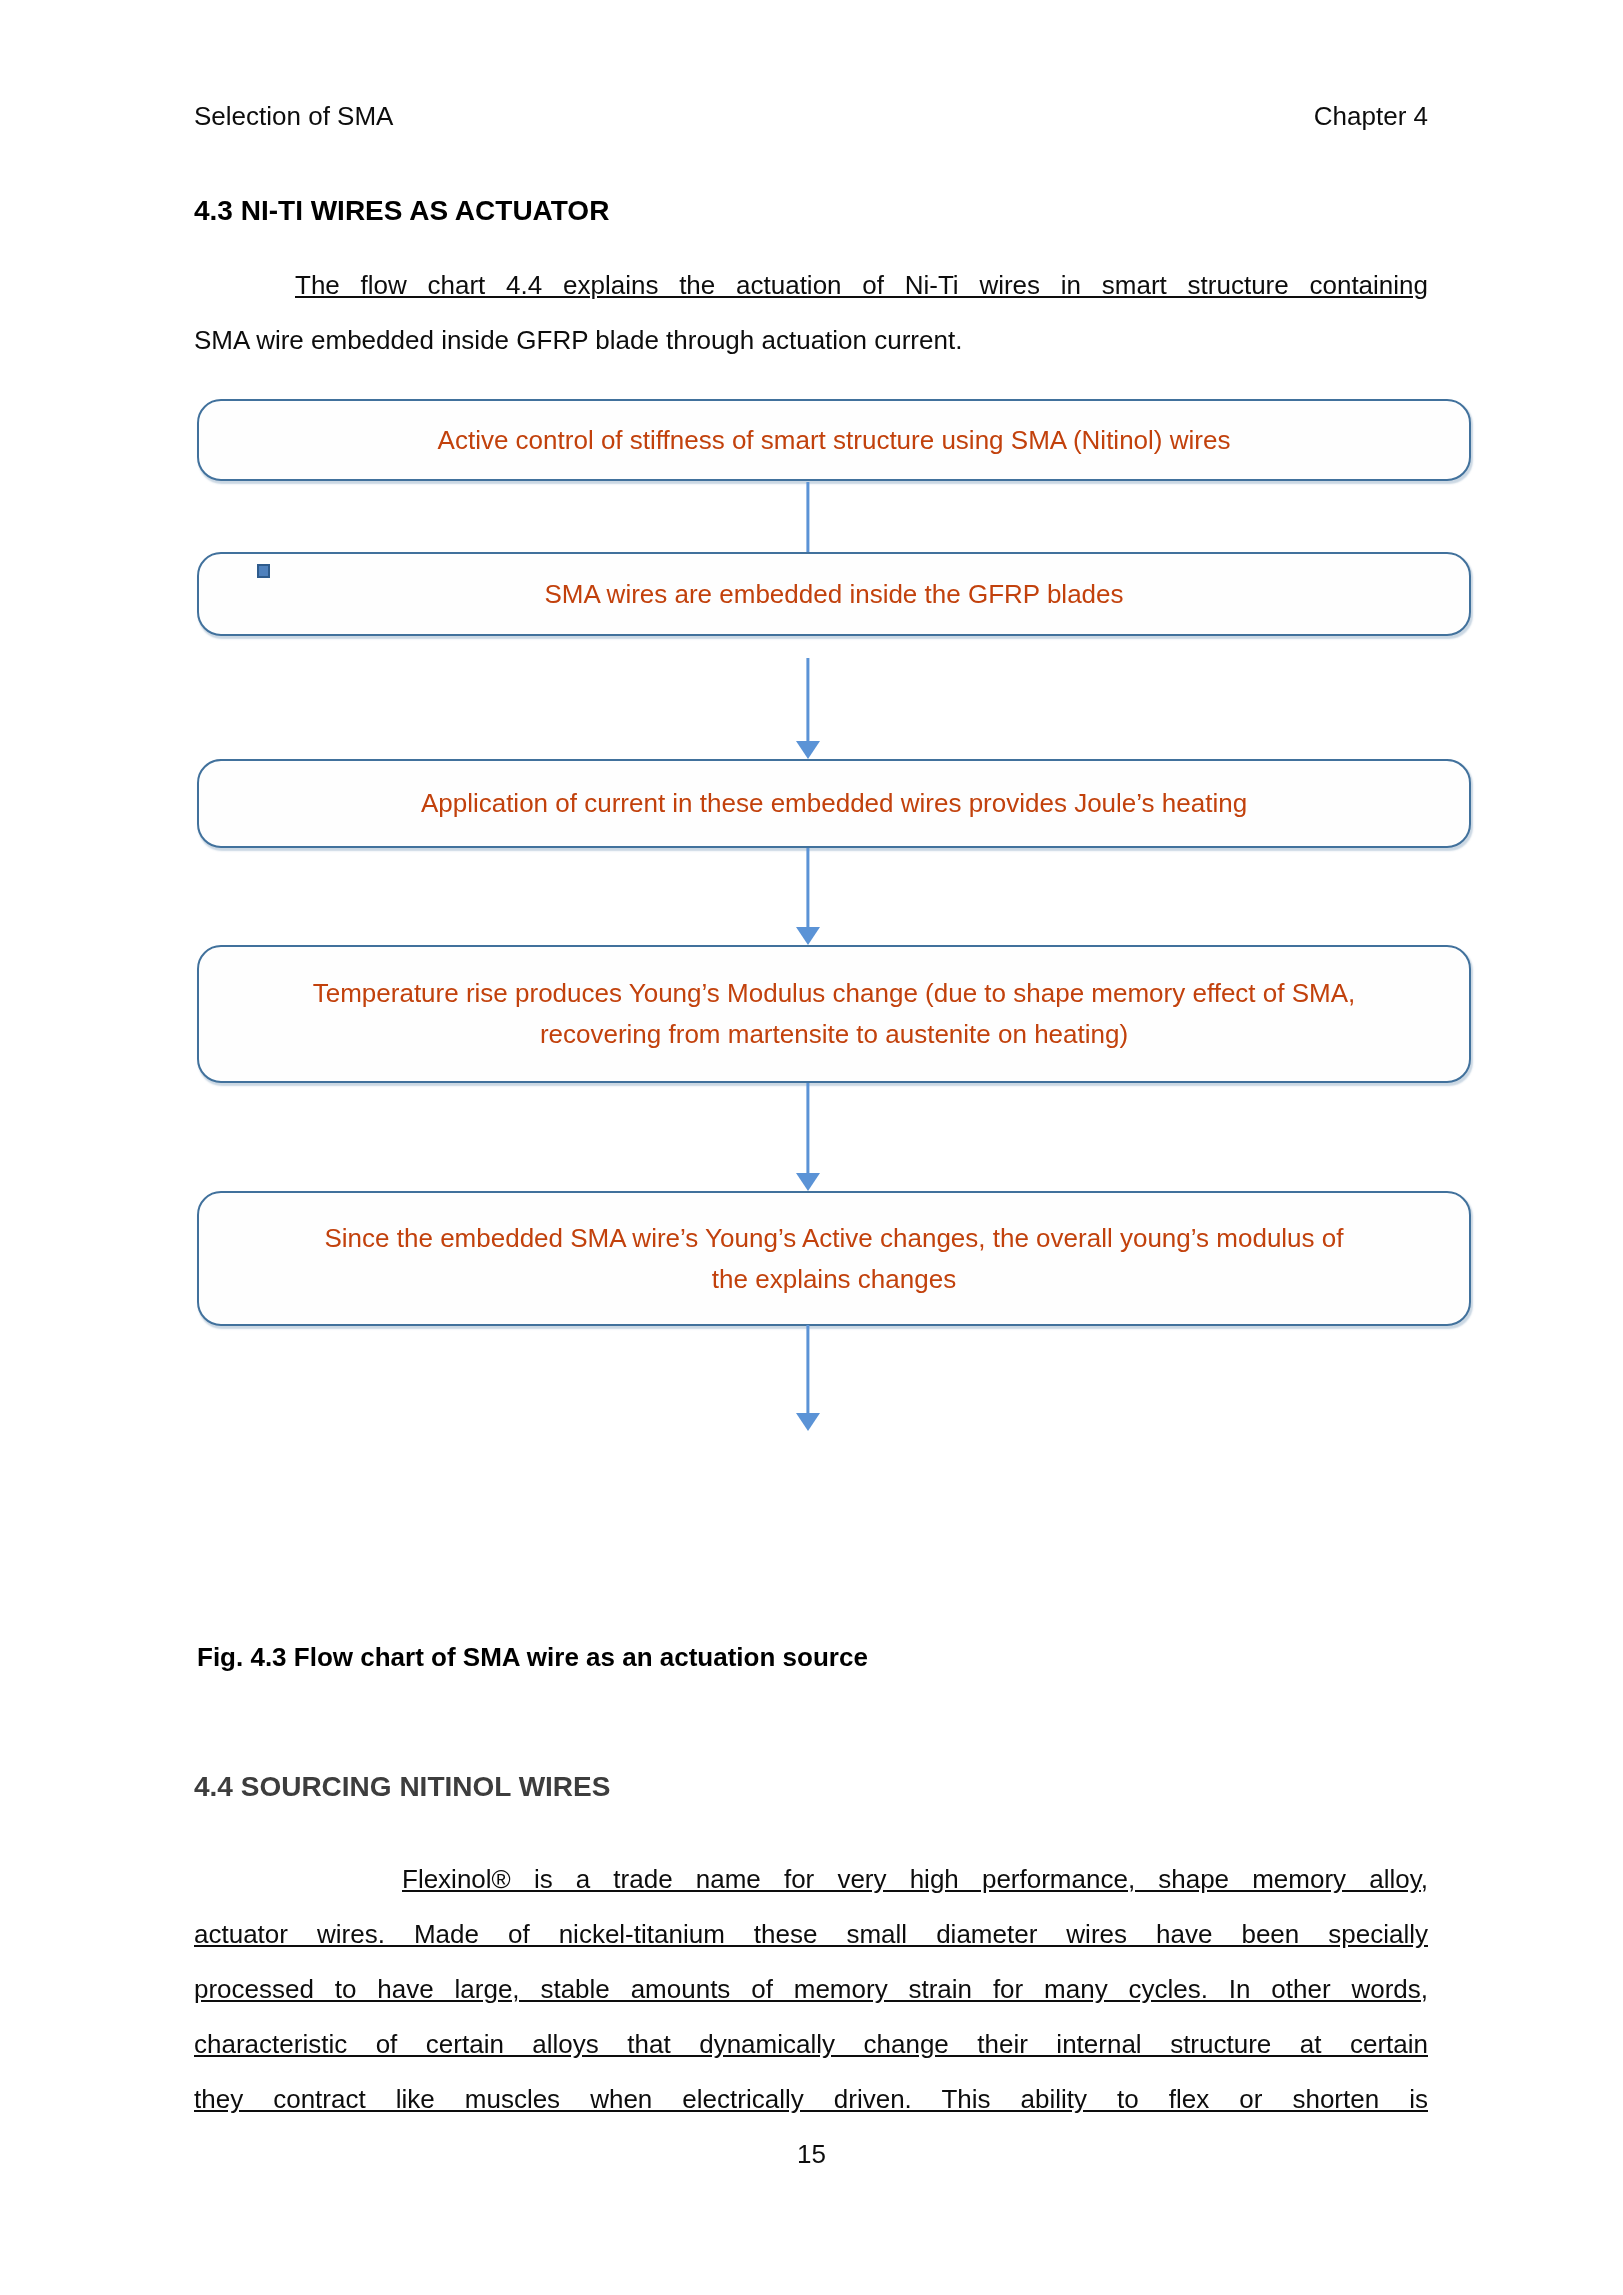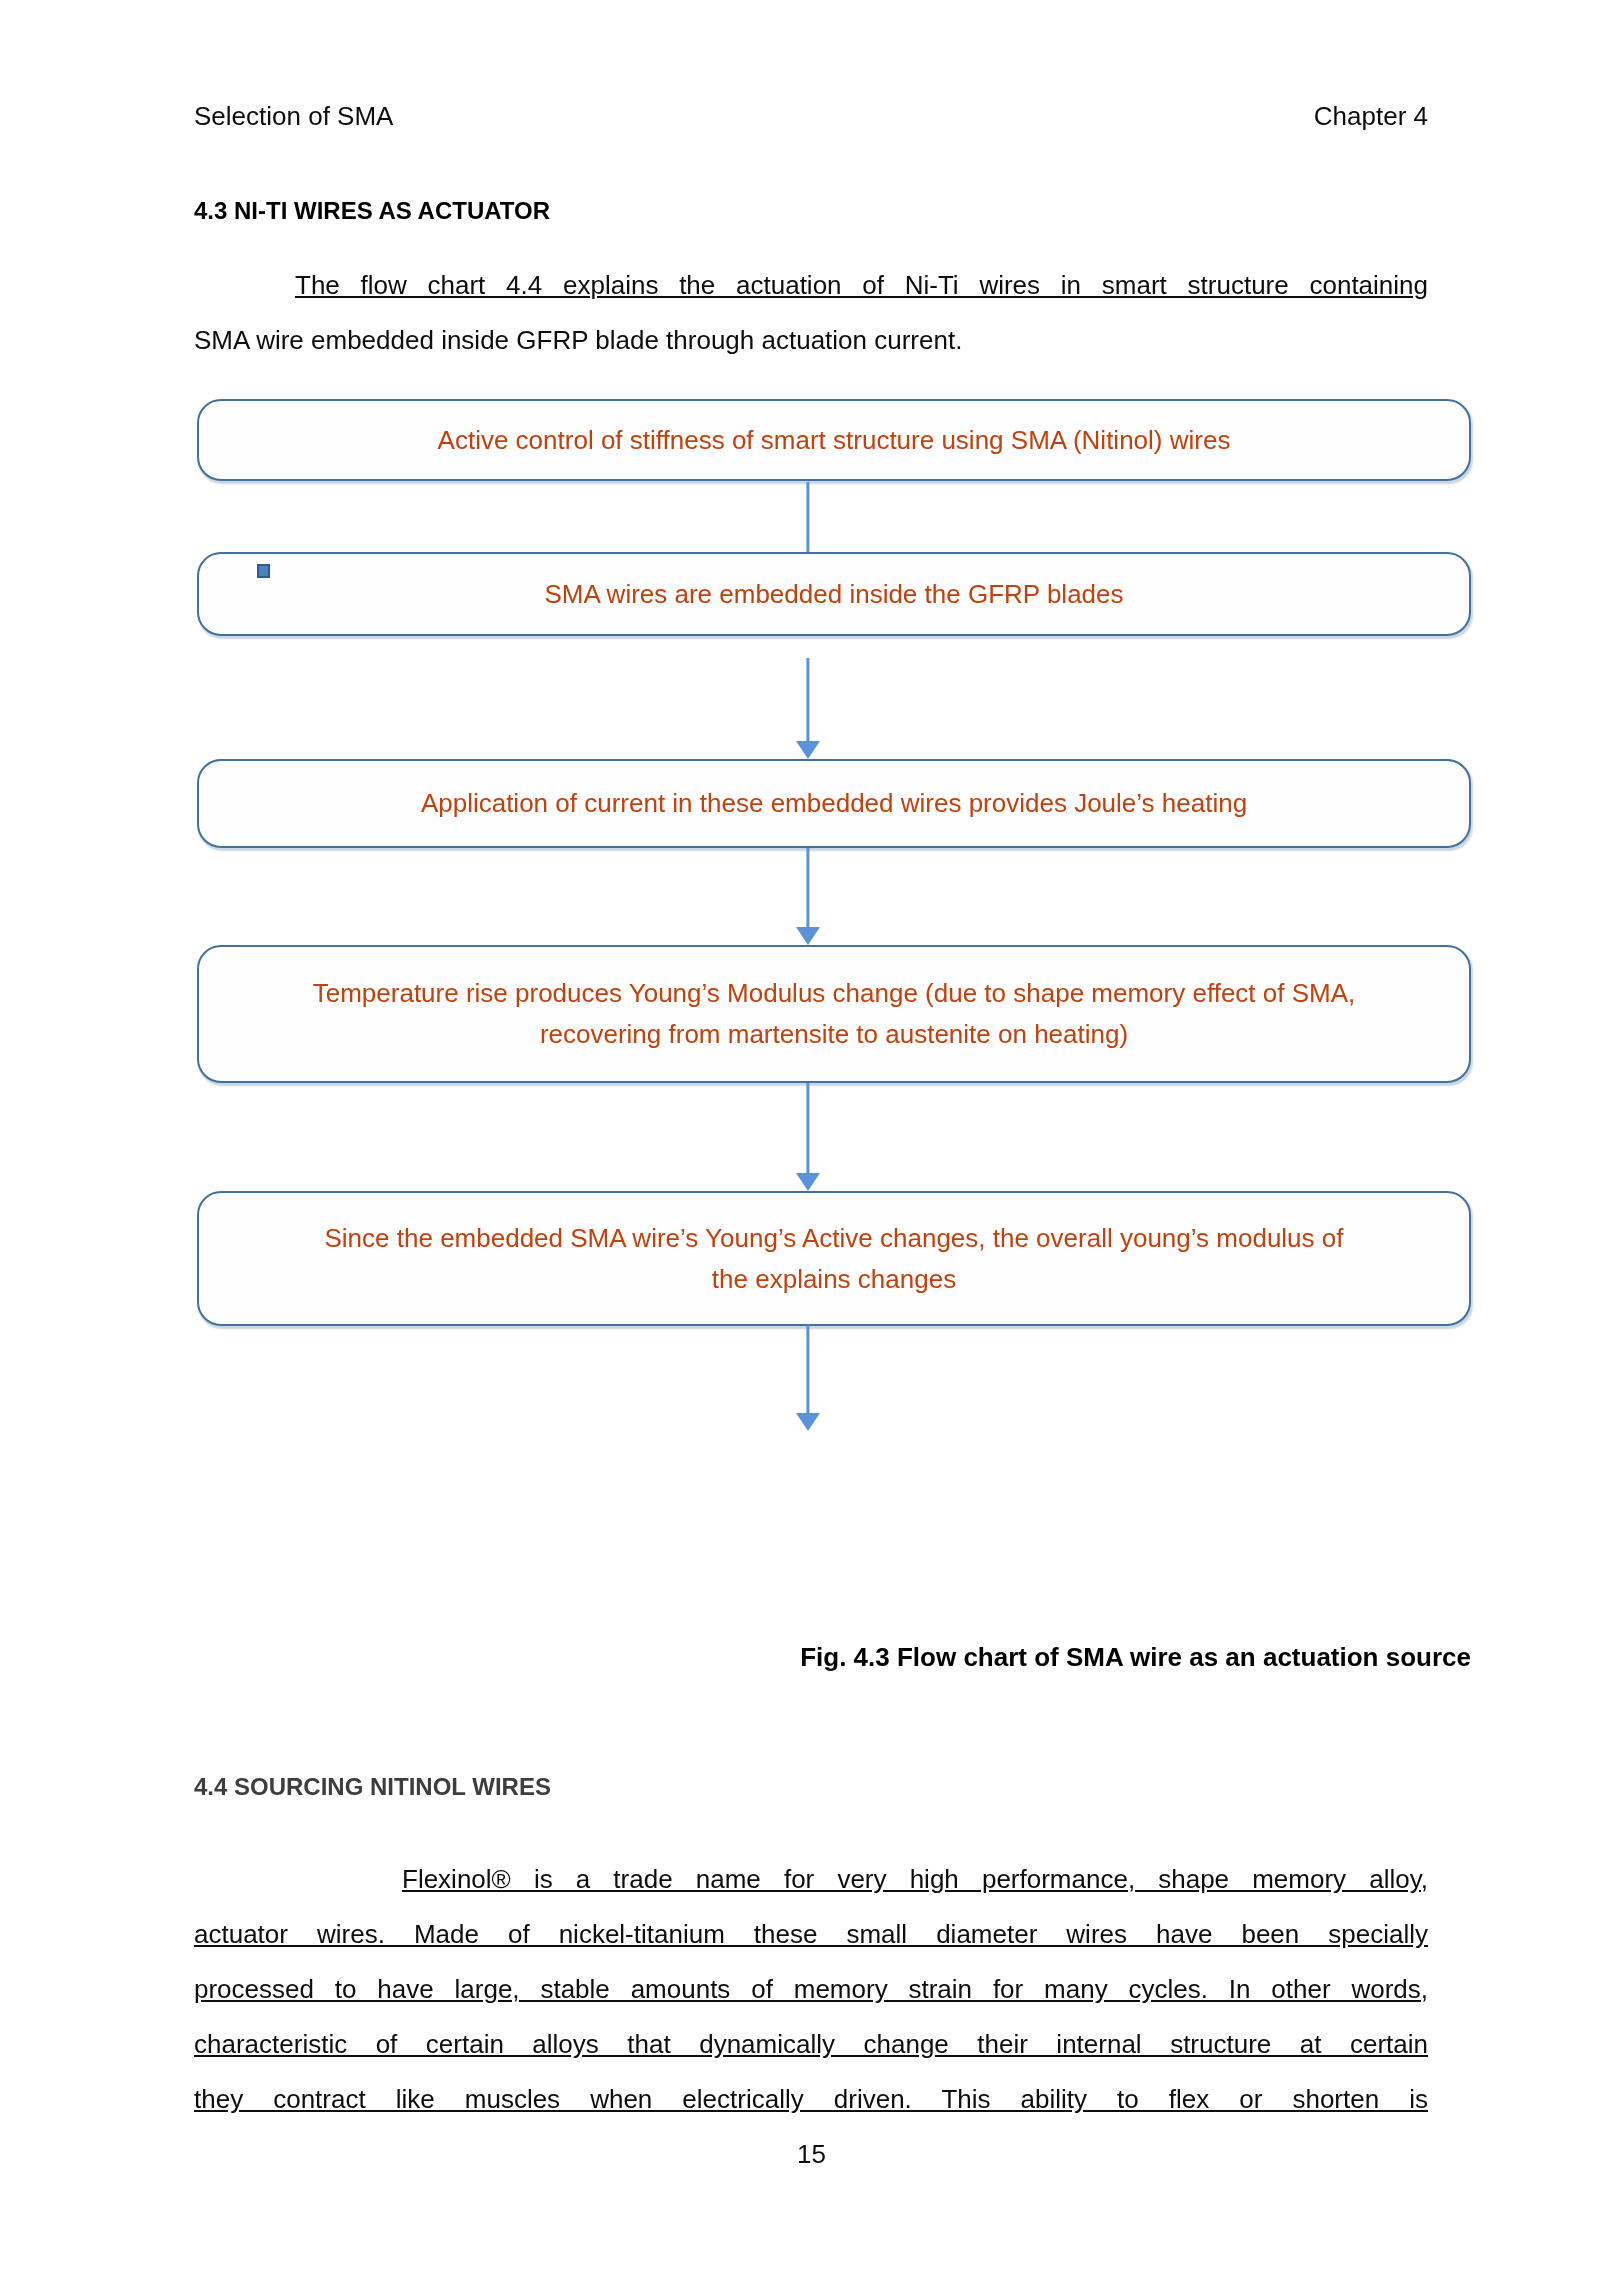--- a/index.html
+++ b/index.html
@@ -19,21 +19,21 @@
   
   .header {
     position: absolute; left: 194px; top: 100px; width: 1234px;
     display: flex; justify-content: space-between;
     font-size: 26px; line-height: 32px;
   }
 
   
   .h-major {
     position: absolute; left: 194px;
-    font-size: 24px; font-weight: bold; letter-spacing: 0px;
+    font-size: 28px; font-weight: bold; letter-spacing: 0px;
     line-height: 36px; white-space: nowrap;
   }
   .h43 { top: 193px; color: #000000; }
   .h44 { top: 1769px; color: #3d3d3d; }
 
   
   .para { position: absolute; left: 194px; width: 1234px; font-size: 26px; }
   .para1 { top: 258px; }
   .para2 { top: 1852px; }
   .pline { line-height: 55px; height: 55px; }
@@ -70,21 +70,21 @@
   
   .handle {
     position: absolute; left: 257px; top: 564px;
     width: 8.7px; height: 10.3px;
     background: var(--handle-fill);
     border: 2.4px solid var(--handle-border);
   }
 
   .caption {
     position: absolute; left: 197px; top: 1642px; width: 1274px;
-    text-align: right; font-size: 26px; font-weight: bold; color: #000;
+    text-align: left; font-size: 26px; font-weight: bold; color: #000;
   }
 
   .pageno {
     position: absolute; left: 0; top: 2139px; width: 1623px;
     text-align: center; font-size: 26px;
   }
 </style>
 </head>
 <body style="--box-border: #41719C; --arrow: #5B93D6; --handle-fill: #4F81BD; --handle-border: #2E5B8C;">
 

